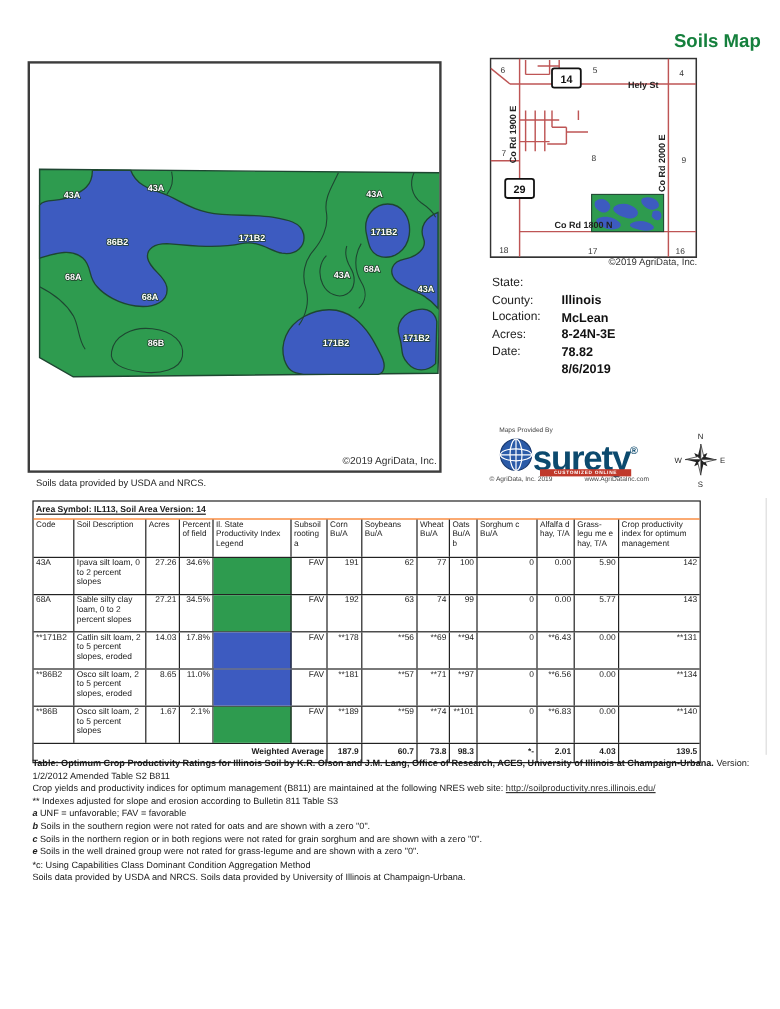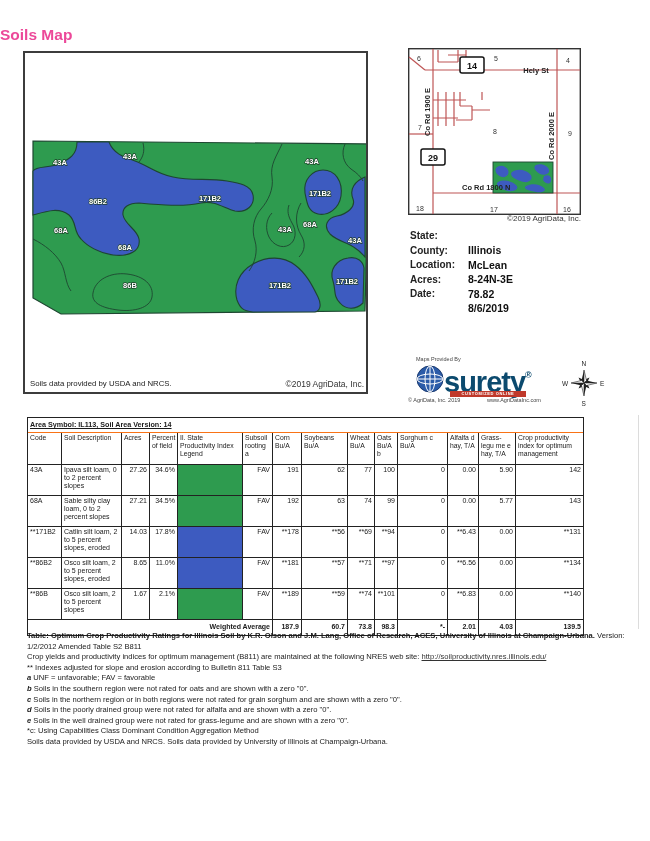--- a/index.html
+++ b/index.html
@@ -1,48 +1,48 @@
 <!DOCTYPE html>
 <html><head>
 <meta charset="utf-8">
 <style>
   html,body{margin:0;padding:0;background:#fff;}
   #page{position:relative;width:650px;height:841px;background:#ffffff;overflow:hidden;
         font-family:"Liberation Sans", sans-serif;color:#1a1a1a;}
   .abs{position:absolute;}
   
-  #title{left:0;top:26px;width:634px;text-align:left;font-size:15.5px;font-weight:bold;color:#ec4899;}
+  #title{left:0;top:26px;width:634px;text-align:right;font-size:15.5px;font-weight:bold;color:#15803d;}
   
   #mainmap-box{left:23px;top:51px;width:345px;height:343px;border:2px solid #3c3c3c;box-sizing:border-box;background:#fff;}
   #mainmap-svg{position:absolute;left:0;top:0;}
   .maplbl{font-family:"Liberation Sans",sans-serif;font-size:7.5px;font-weight:bold;fill:#ffffff;
           stroke:#1e3c28;stroke-width:1.3px;paint-order:stroke;text-anchor:middle;}
   #mainmap-copy{left:240px;top:379px;width:124px;text-align:right;font-size:8.5px;color:#333;}
   
   #locator-box{left:408px;top:48px;width:173px;height:167px;}
   #locator-copy{left:468px;top:214px;width:113px;text-align:right;font-size:8px;color:#333;}
   .locnum{font-size:7px;fill:#333;font-family:"Liberation Sans",sans-serif;}
   .roadlbl{font-size:7.5px;font-weight:bold;fill:#222;font-family:"Liberation Sans",sans-serif;}
   .shieldtxt{font-size:9px;font-weight:bold;fill:#111;text-anchor:middle;font-family:"Liberation Sans",sans-serif;}
   
   #info{left:410px;top:229px;width:170px;}
   .info-row{display:flex;height:14.6px;line-height:14.6px;}
-  .info-label{width:58px;font-size:10px;color:#222;font-weight:bold;}
+  .info-label{width:58px;font-size:10px;color:#222;}
   .info-value{font-size:10.5px;font-weight:bold;color:#111;margin-top:14px;}
   
   #maps-provided{left:416px;top:356px;font-size:5.5px;color:#444;}
   #surety-logo{left:444px;top:360px;font-size:29px;font-weight:bold;color:#0c4a6e;letter-spacing:-1px;line-height:30px;}
   #surety-reg{font-size:9px;vertical-align:14px;letter-spacing:0;}
   #surety-banner{left:450px;top:391px;width:76px;height:6px;background:#C0392B;color:#fff;font-size:4px;
                  font-weight:bold;letter-spacing:.6px;text-align:center;line-height:6px;}
   #agridata-line{left:408px;top:397px;font-size:5.5px;color:#444;}
   #website-line{left:487px;top:397px;font-size:5.5px;color:#444;}
   .cmplbl{font-size:6.5px;fill:#222;font-family:"Liberation Sans",sans-serif;}
   
-  #soils-note-top{left:30px;top:379px;font-size:7.8px;color:#222;}
+  #soils-note-top{left:30px;top:398px;font-size:7.8px;color:#222;}
   
   #soil-table{left:27px;top:417px;width:557px;border:1px solid #222;box-sizing:border-box;background:#fff;font-size:7px;}
   #area-symbol{height:14px;line-height:13px;padding-left:2px;font-size:7.2px;border-bottom:1px solid #f97316;font-weight:bold;}
   #area-symbol span{text-decoration:underline;}
   .trow{display:flex;}
   .cell{box-sizing:border-box;border-right:1px solid #222;padding:1px 2px;overflow:hidden;line-height:7.8px;}
   .cell:last-child{border-right:none;}
   .hrow .cell{height:31px;font-size:6.8px;}
   .drow .cell{height:30px;}
   .drow{border-top:1px solid #222;}
@@ -349,19 +349,18 @@
 
   <div class="abs" id="scan-line"></div>
 
   <div class="abs" id="footer">
     <div><span class="b">Table: Optimum Crop Productivity Ratings for Illinois Soil by K.R. Olson and J.M. Lang, Office of Research, ACES, University of Illinois at Champaign-Urbana.</span><span> Version: 1/2/2012 Amended Table S2 B811</span></div>
     <div><span>Crop yields and productivity indices for optimum management (B811) are maintained at the following NRES web site: </span><a href="#">http://soilproductivity.nres.illinois.edu/</a></div>
     <div>** Indexes adjusted for slope and erosion according to Bulletin 811 Table S3</div>
     <div><span class="it b">a</span><span> UNF = unfavorable; FAV = favorable</span></div>
     <div><span class="it b">b</span><span> Soils in the southern region were not rated for oats and are shown with a zero "0".</span></div>
     <div><span class="it b">c</span><span> Soils in the northern region or in both regions were not rated for grain sorghum and are shown with a zero "0".</span></div>
-    <div><span class="it b">d</span><span> Soils in the poorly drained group were not rated for alfalfa and are shown with a zero "0".</span></div>
     <div><span class="it b">e</span><span> Soils in the well drained group were not rated for grass-legume and are shown with a zero "0".</span></div>
     <div>*c: Using Capabilities Class Dominant Condition Aggregation Method</div>
     <div>Soils data provided by USDA and NRCS. Soils data provided by University of Illinois at Champaign-Urbana.</div>
   </div>
 
 </div>
 
 </body></html>

